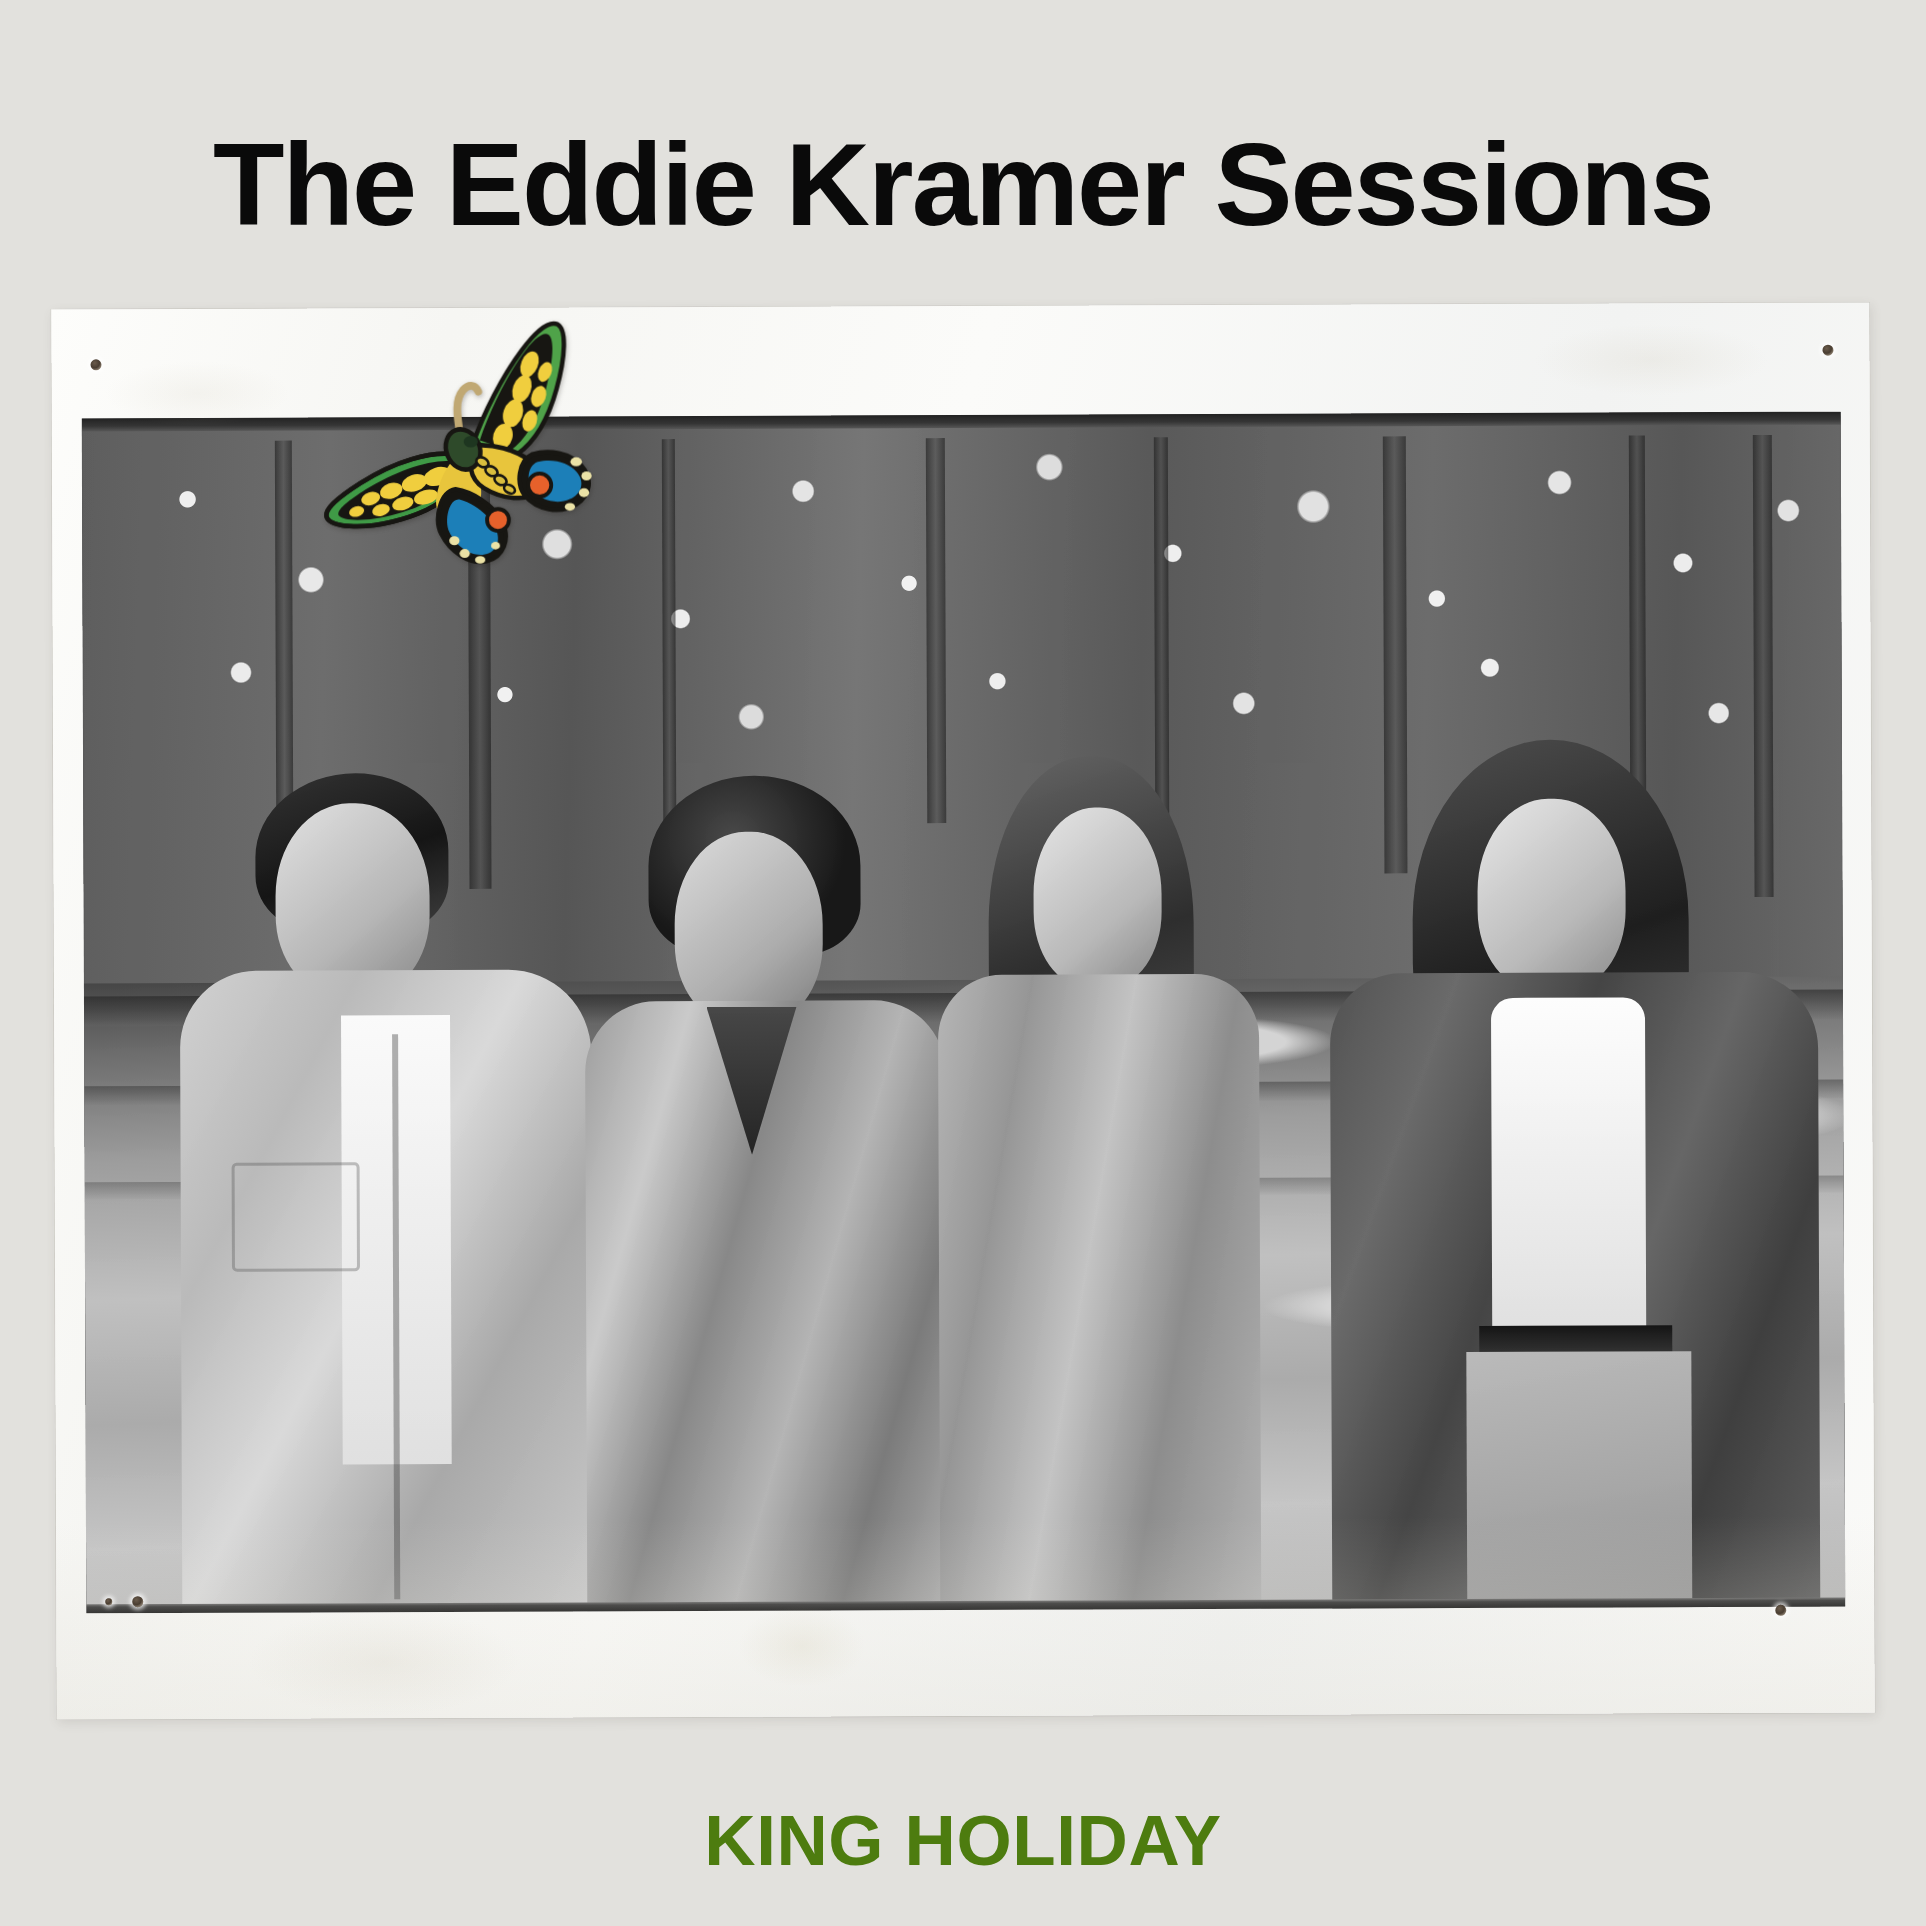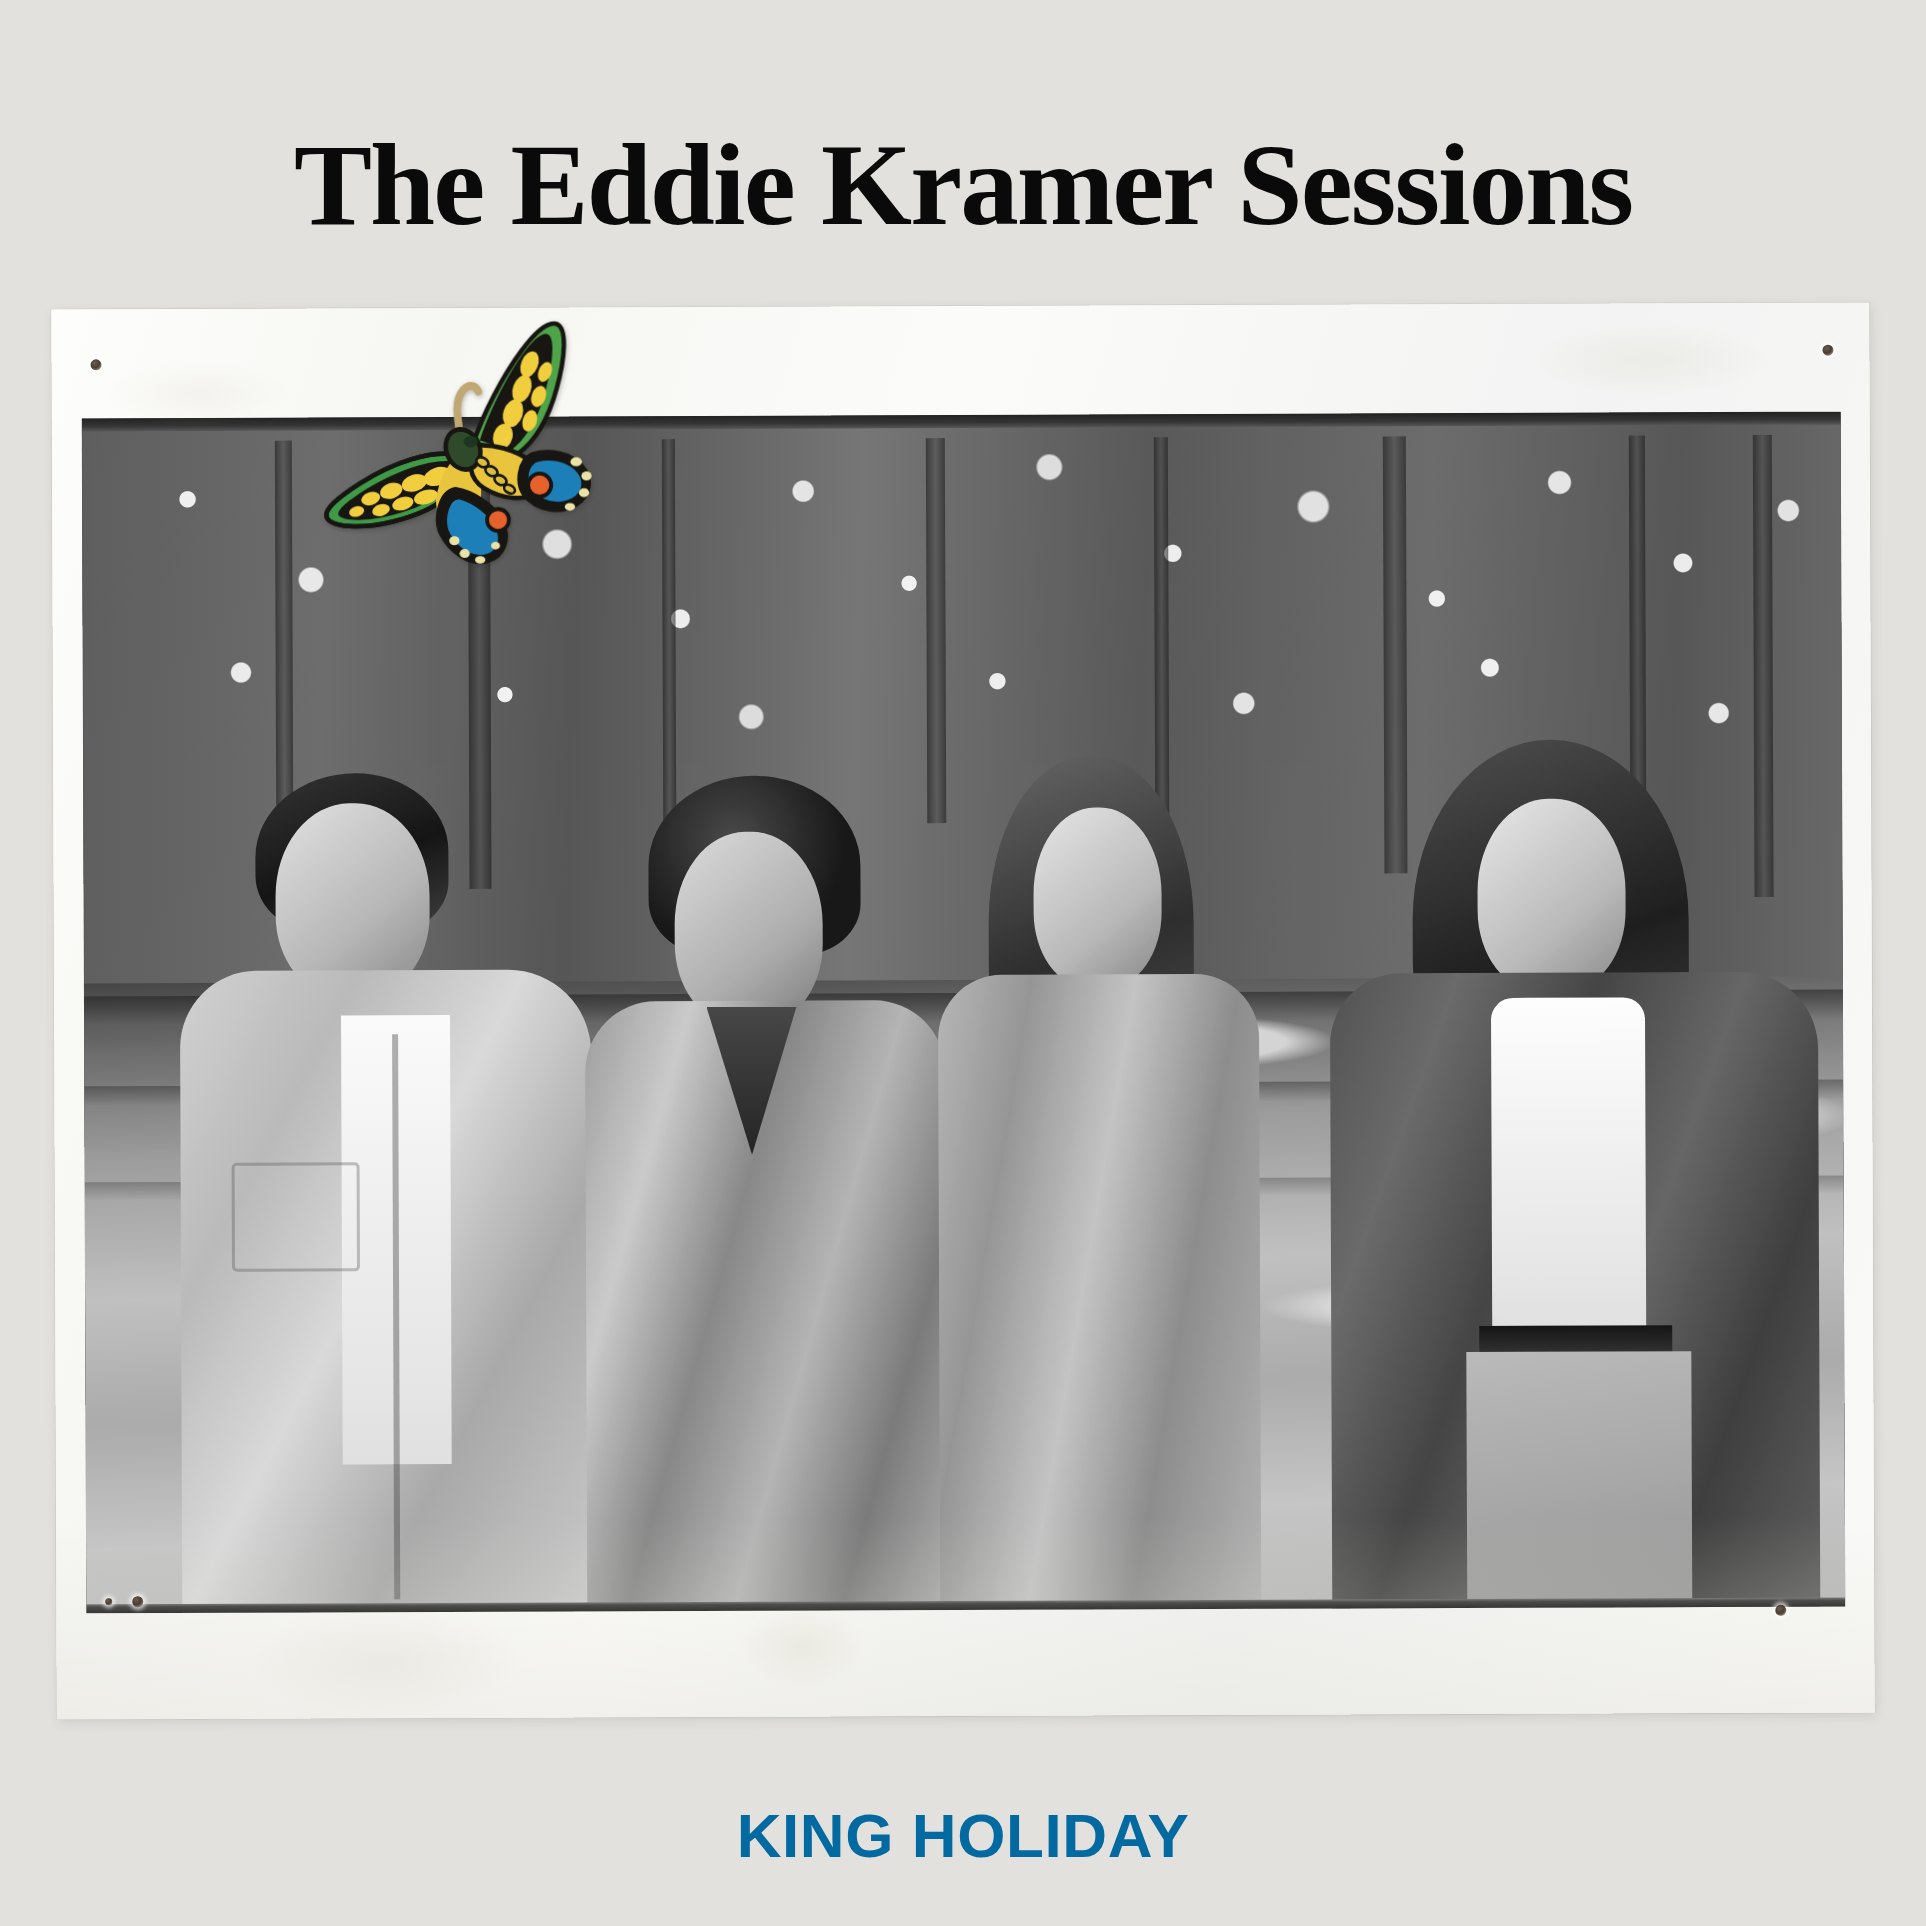--- a/index.html
+++ b/index.html
@@ -20,33 +20,33 @@
   
   .album-title{
     position:absolute;
     left:0;right:0;top:126px;
     text-align:center;
     font-size:117px;
     font-weight:700;
     letter-spacing:-1.9px;
     color:#0a0a0a;
     line-height:1.0;
-    font-family:Liberation Serif, serif;
+    font-family:Liberation Sans, sans-serif;
     white-space:nowrap;
   }
 
   
   .artist-name{
     position:absolute;
     left:0;right:0;top:1805px;
     text-align:center;
-    font-size:62px;
+    font-size:71px;
     font-weight:700;
     letter-spacing:0.6px;
-    color:#0369a1;
+    color:#4d7c0f;
     line-height:1.0;
     font-family:"Liberation Sans",sans-serif;
     white-space:nowrap;
   }
 
   
   .poster{
     position:absolute;
     left:54px;top:306px;
     width:1818px;height:1410px;

